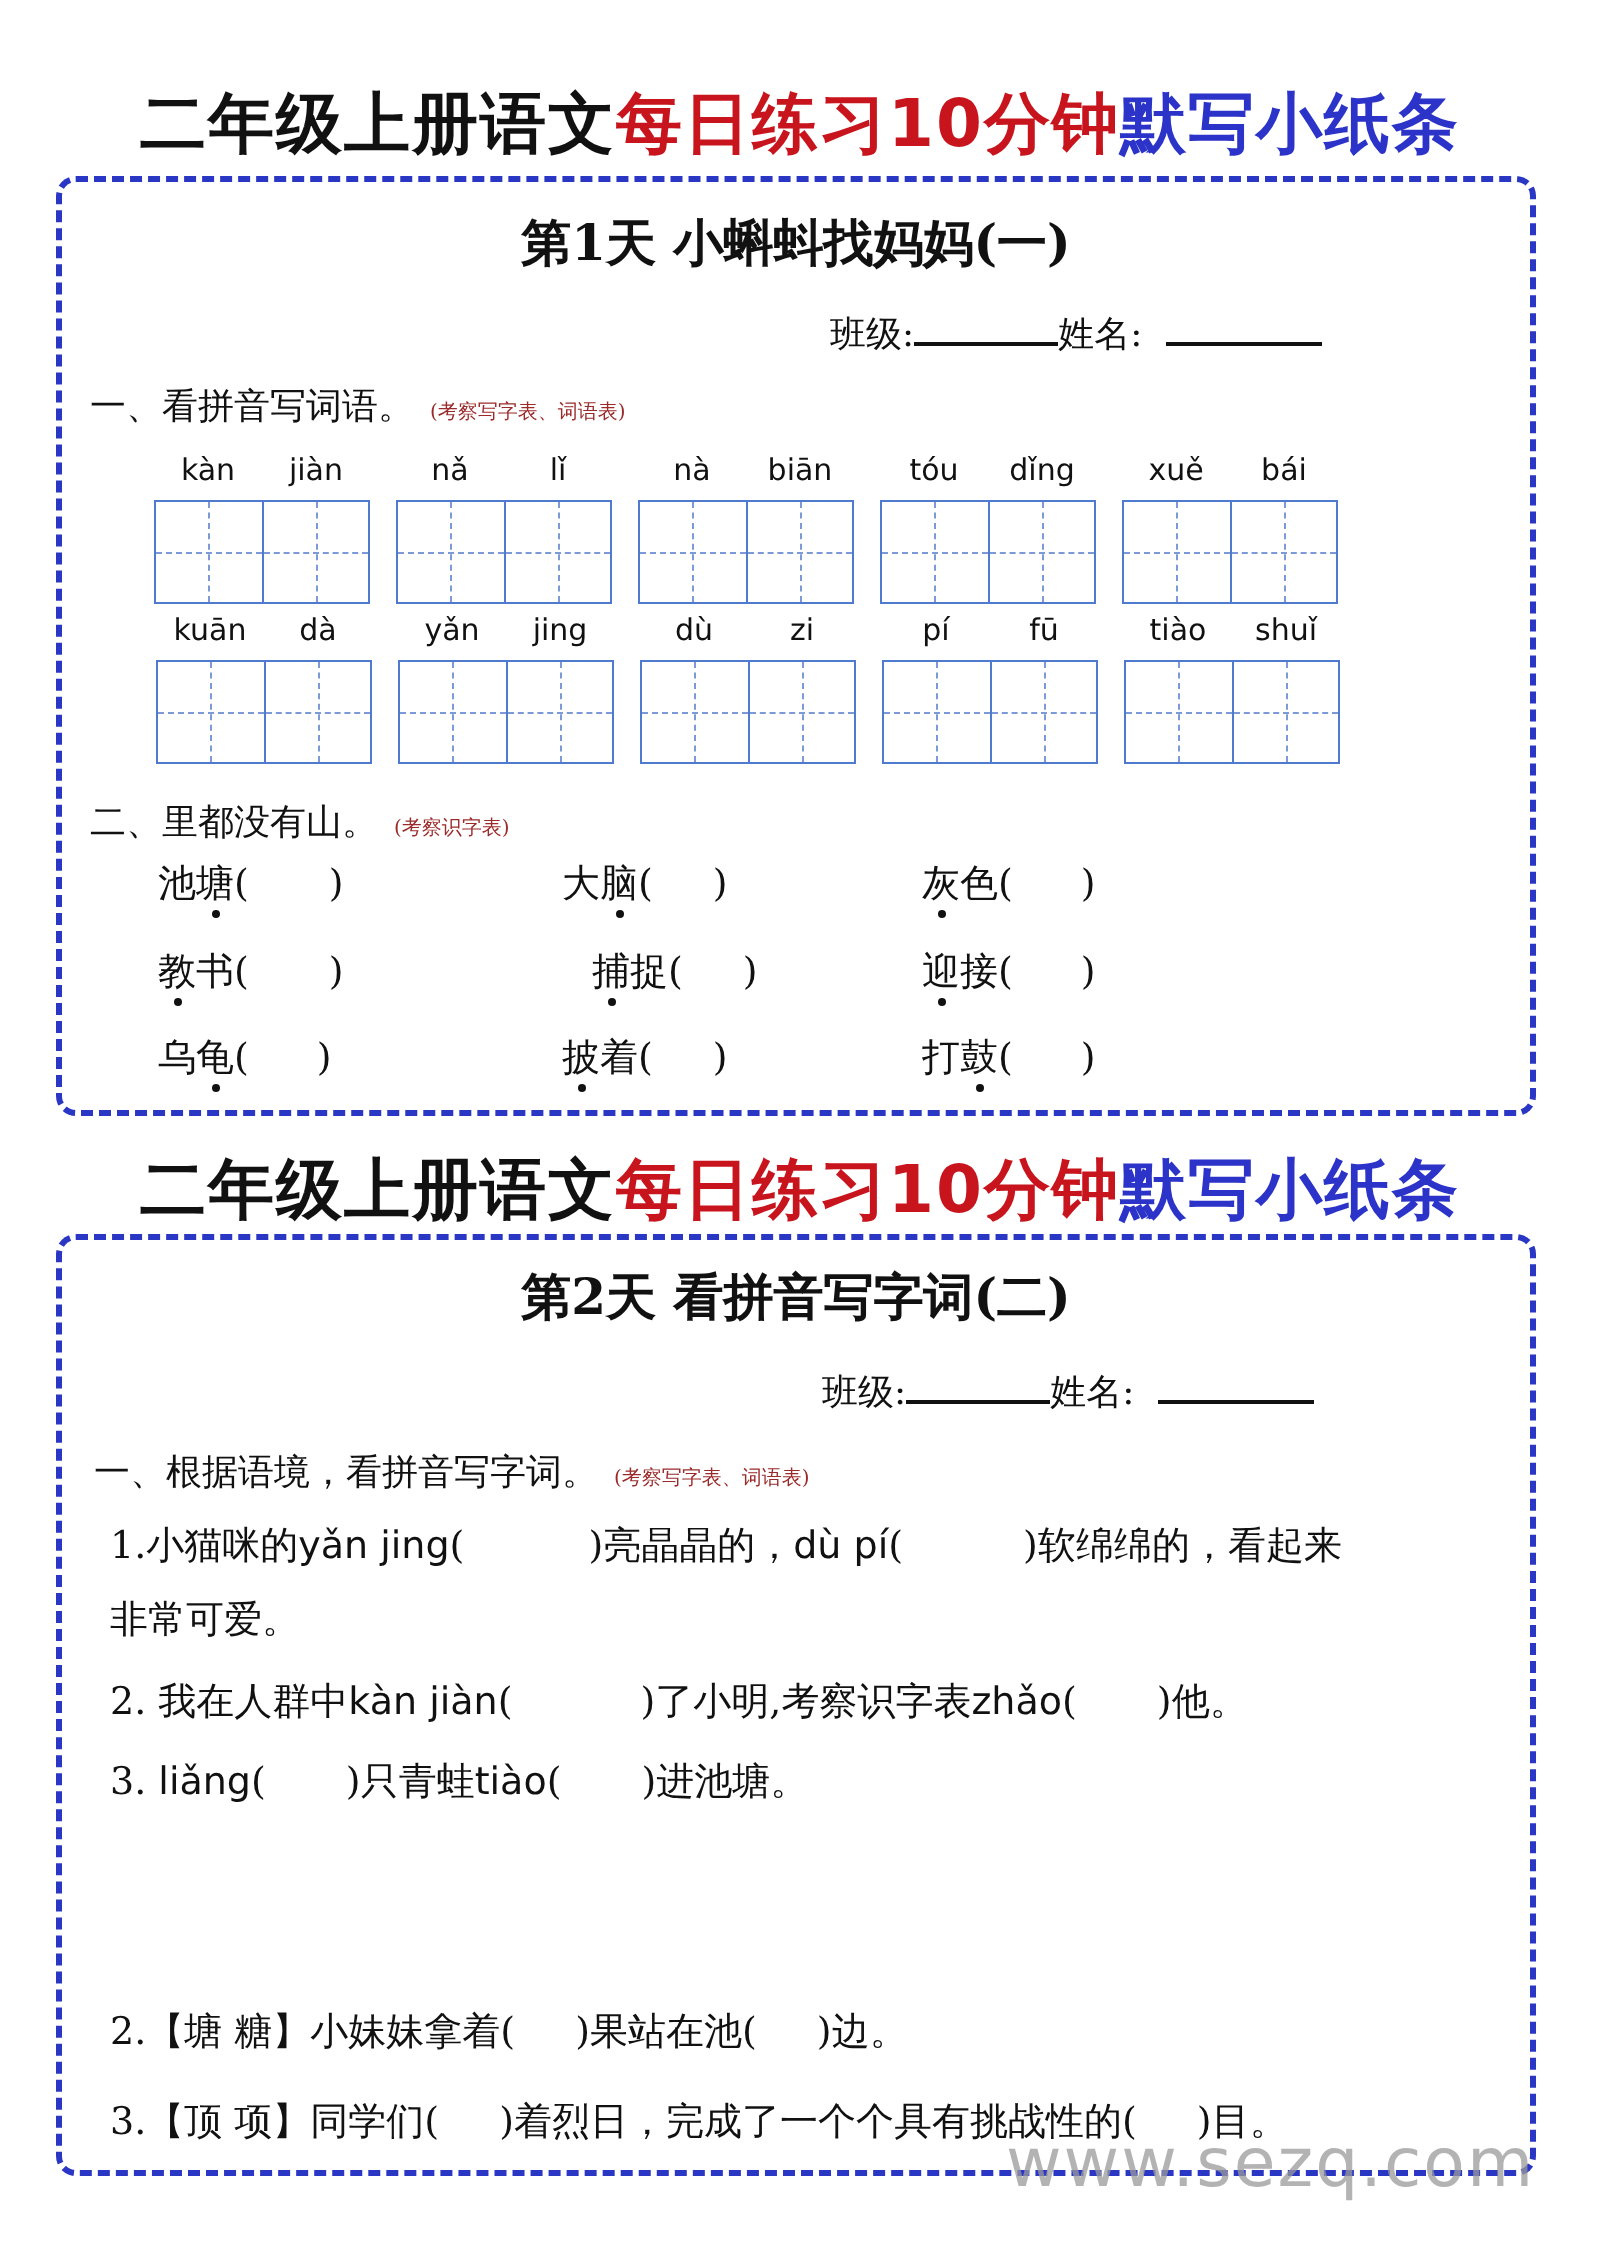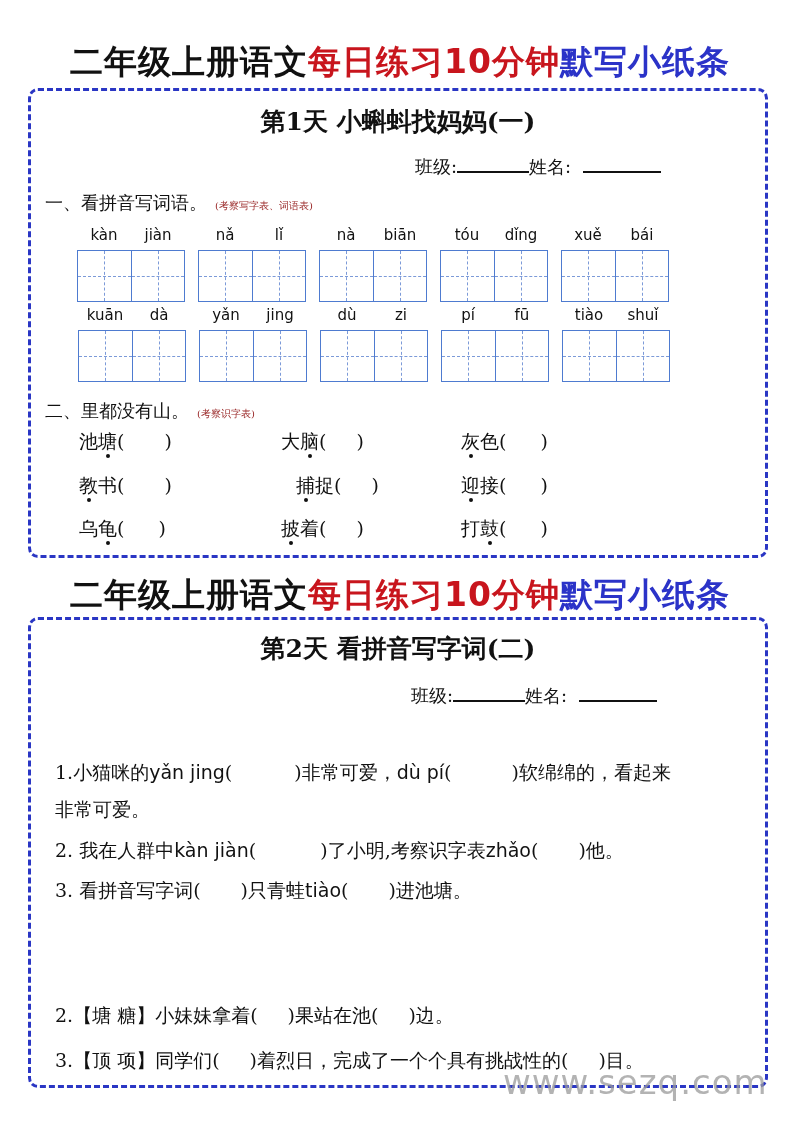--- a/index.html
+++ b/index.html
@@ -190,32 +190,35 @@
 <div class="banner" style="top:573px;">
   <span class="k">二年级上册语文</span><span class="r">每日练习10分钟</span><span class="b">默写小纸条</span>
 </div>
 
 <div class="panel" style="top:617px; height:471px;">
   <div class="day-title" style="top:12px;">第2天  看拼音写字词(二)</div>
   <div class="info" style="left:380px; top:62px;">
     <span>班级:</span><span class="line" style="width:72px;"></span><span>姓名:</span>&nbsp;&nbsp;<span class="line" style="width:78px;"></span>
   </div>
 
+  <div class="q-title" style="left:16px; top:104px;">
+    <span>一、根据语境，看拼音写字词。</span><span class="note">(考察写字表、词语表)</span>
+  </div>
 
   <div class="sent" style="left:24px; top:140px;">
-    <span>1.小猫咪的</span><span class="py">yǎn jing</span>(<span class="blank" style="width:62px;"></span>)<span>非常可爱，</span><span class="py">dù pí</span>(<span class="blank" style="width:60px;"></span>)<span>软绵绵的，看起来</span>
+    <span>1.小猫咪的</span><span class="py">yǎn jing</span>(<span class="blank" style="width:62px;"></span>)<span>亮晶晶的，</span><span class="py">dù pí</span>(<span class="blank" style="width:60px;"></span>)<span>软绵绵的，看起来</span>
   </div>
   <div class="sent" style="left:24px; top:177px;">
     <span>非常可爱。</span>
   </div>
   <div class="sent" style="left:24px; top:218px;">
     <span>2. 我在人群中</span><span class="py">kàn jiàn</span>(<span class="blank" style="width:64px;"></span>)<span>了小明,考察识字表</span><span class="py">zhǎo</span>(<span class="blank" style="width:40px;"></span>)<span>他。</span>
   </div>
   <div class="sent" style="left:24px; top:258px;">
-    <span>3. </span><span class="py">看拼音写字词</span>(<span class="blank" style="width:40px;"></span>)<span>只青蛙</span><span class="py">tiào</span>(<span class="blank" style="width:40px;"></span>)<span>进池塘。</span>
+    <span>3. </span><span class="py">liǎng</span>(<span class="blank" style="width:40px;"></span>)<span>只青蛙</span><span class="py">tiào</span>(<span class="blank" style="width:40px;"></span>)<span>进池塘。</span>
   </div>
 
 
   <div class="sent" style="left:24px; top:383px;">
     <span>2.【塘 糖】小妹妹拿着(</span><span class="blank" style="width:30px;"></span><span>)果站在池(</span><span class="blank" style="width:30px;"></span><span>)边。</span>
   </div>
   <div class="sent" style="left:24px; top:428px;">
     <span>3.【顶 项】同学们(</span><span class="blank" style="width:30px;"></span><span>)着烈日，完成了一个个具有挑战性的(</span><span class="blank" style="width:30px;"></span><span>)目。</span>
   </div>
 </div>

